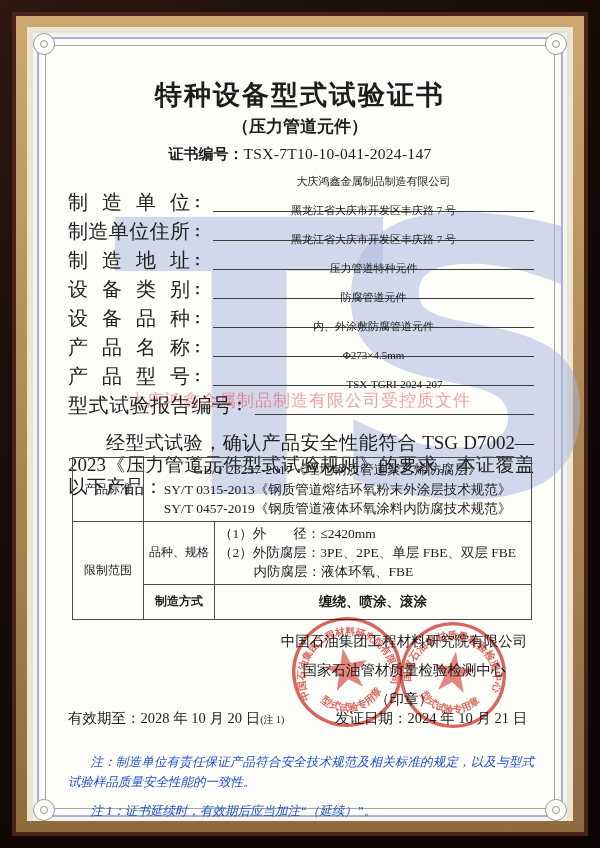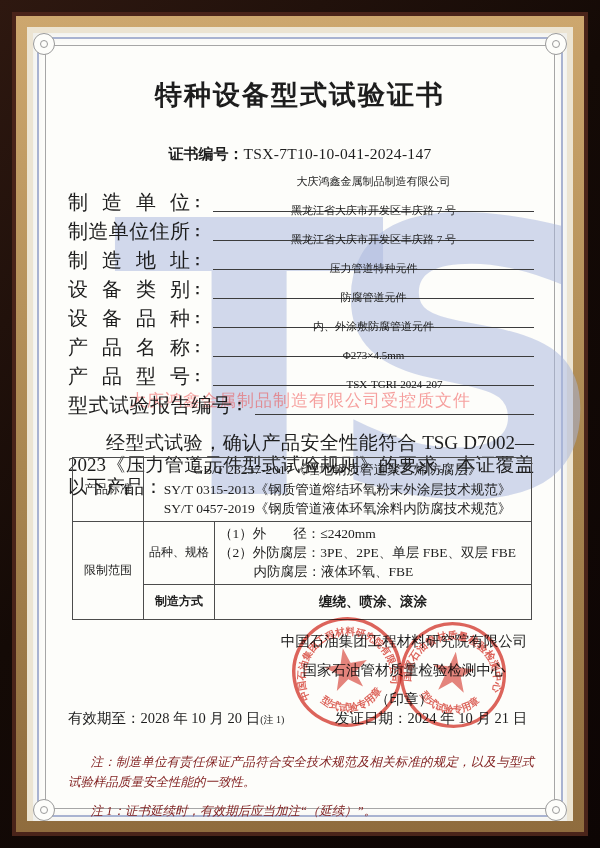--- a/index.html
+++ b/index.html
@@ -60,21 +60,21 @@
   td.spec div{line-height:19px;white-space:nowrap;}
   td.spec div:nth-child(3){padding-left:2.55em;}
   td.mrow{height:30px;text-align:center;font-weight:bold;}
   .issuer{position:absolute;top:594px;left:230px;width:282px;text-align:center;
         font-size:14.5px;line-height:29px;white-space:nowrap;}
   .dates{position:absolute;top:676px;left:35px;right:33px;font-size:14.5px;}
   .valid{position:absolute;left:0;top:0;white-space:nowrap;}
   .issue{position:absolute;left:267px;top:0;white-space:nowrap;}
   .noteref{font-size:10px;}
   .notes{position:absolute;top:719px;left:35px;right:33px;font-size:12.5px;line-height:20px;
-        font-style:italic;color:#7f1d1d;}
+        font-style:italic;color:#1d4ed8;}
   .notes p{margin:0;text-align:justify;}
   .notes p.n1{text-indent:1.8em;}
   .notes p.n2{margin-top:9px;text-indent:1.8em;}
   
   .seal{position:absolute;z-index:3;mix-blend-mode:multiply;opacity:.85;}
   .seal.left{left:256px;top:581px;width:116px;height:116px;transform:rotate(-10deg);}
   .seal.right{left:364px;top:586px;width:112px;height:112px;transform:rotate(7deg);}
 </style>
 </head>
 <body>
@@ -90,20 +90,21 @@
   <div class="corner tl"></div>
   <div class="corner tr"></div>
   <div class="corner bl"></div>
   <div class="corner br"></div>
 
   <div class="wm-ts">TS</div>
   <div class="wm-co">大庆鸿鑫金属制品制造有限公司受控质文件</div>
 
   <div class="content">
     <div class="title">特种设备型式试验证书</div>
+    <div class="subtitle">（压力管道元件）</div>
     <div class="certno">
       <span class="lab">证书编号：</span><span class="num">TSX-7T10-10-041-2024-147</span>
     </div>
 
     <div class="fields">
       <div class="frow">
         <span class="flabel">制造单位</span>
           <span class="fcolon">：</span>
         <div class="fval">大庆鸿鑫金属制品制造有限公司</div>
       </div>

